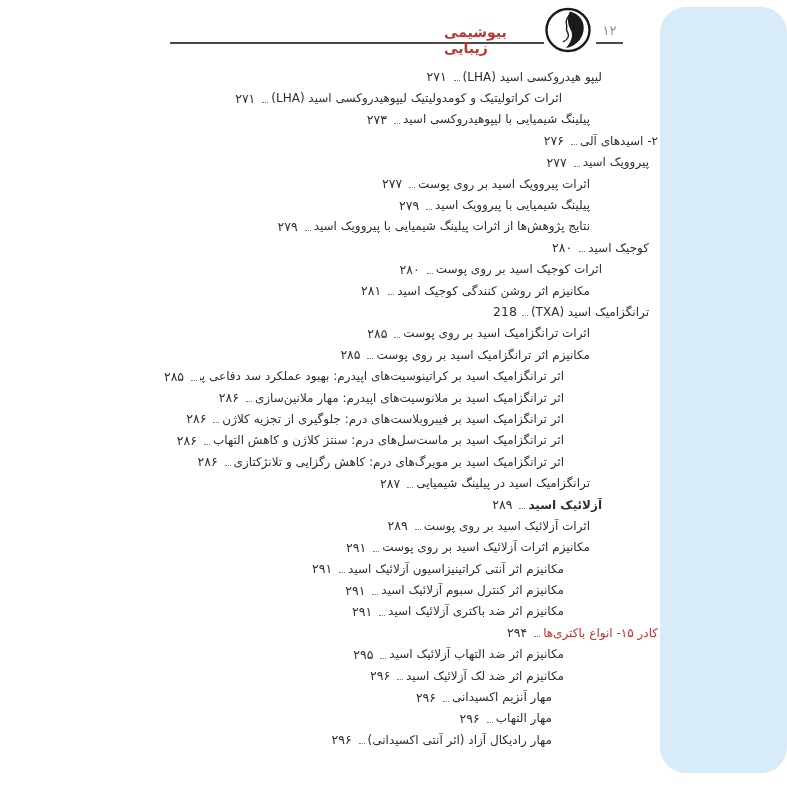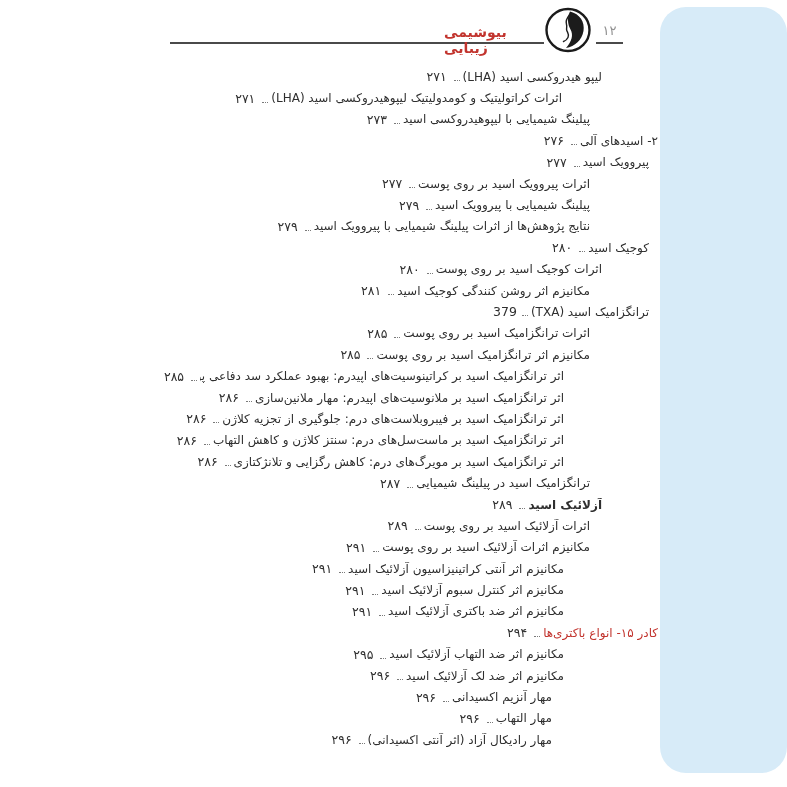--- a/index.html
+++ b/index.html
@@ -120,21 +120,21 @@
       <span class="pg">۲۸۰</span>
     </div>
     <div class="row">
       <span class="t" style="margin-right: 68px;">مکانیزم اثر روشن کنندگی کوجیک اسید</span>
       <span class="leader"></span>
       <span class="pg">۲۸۱</span>
     </div>
     <div class="row">
       <span class="t" style="margin-right: 9px;">ترانگزامیک اسید (TXA)</span>
       <span class="leader"></span>
-      <span class="pg">379</span>
+      <span class="pg">218</span>
     </div>
     <div class="row">
       <span class="t" style="margin-right: 68px;">اثرات ترانگزامیک اسید بر روی پوست</span>
       <span class="leader"></span>
       <span class="pg">۲۸۵</span>
     </div>
     <div class="row">
       <span class="t" style="margin-right: 68px;">مکانیزم اثر ترانگزامیک اسید بر روی پوست</span>
       <span class="leader"></span>
       <span class="pg">۲۸۵</span>

